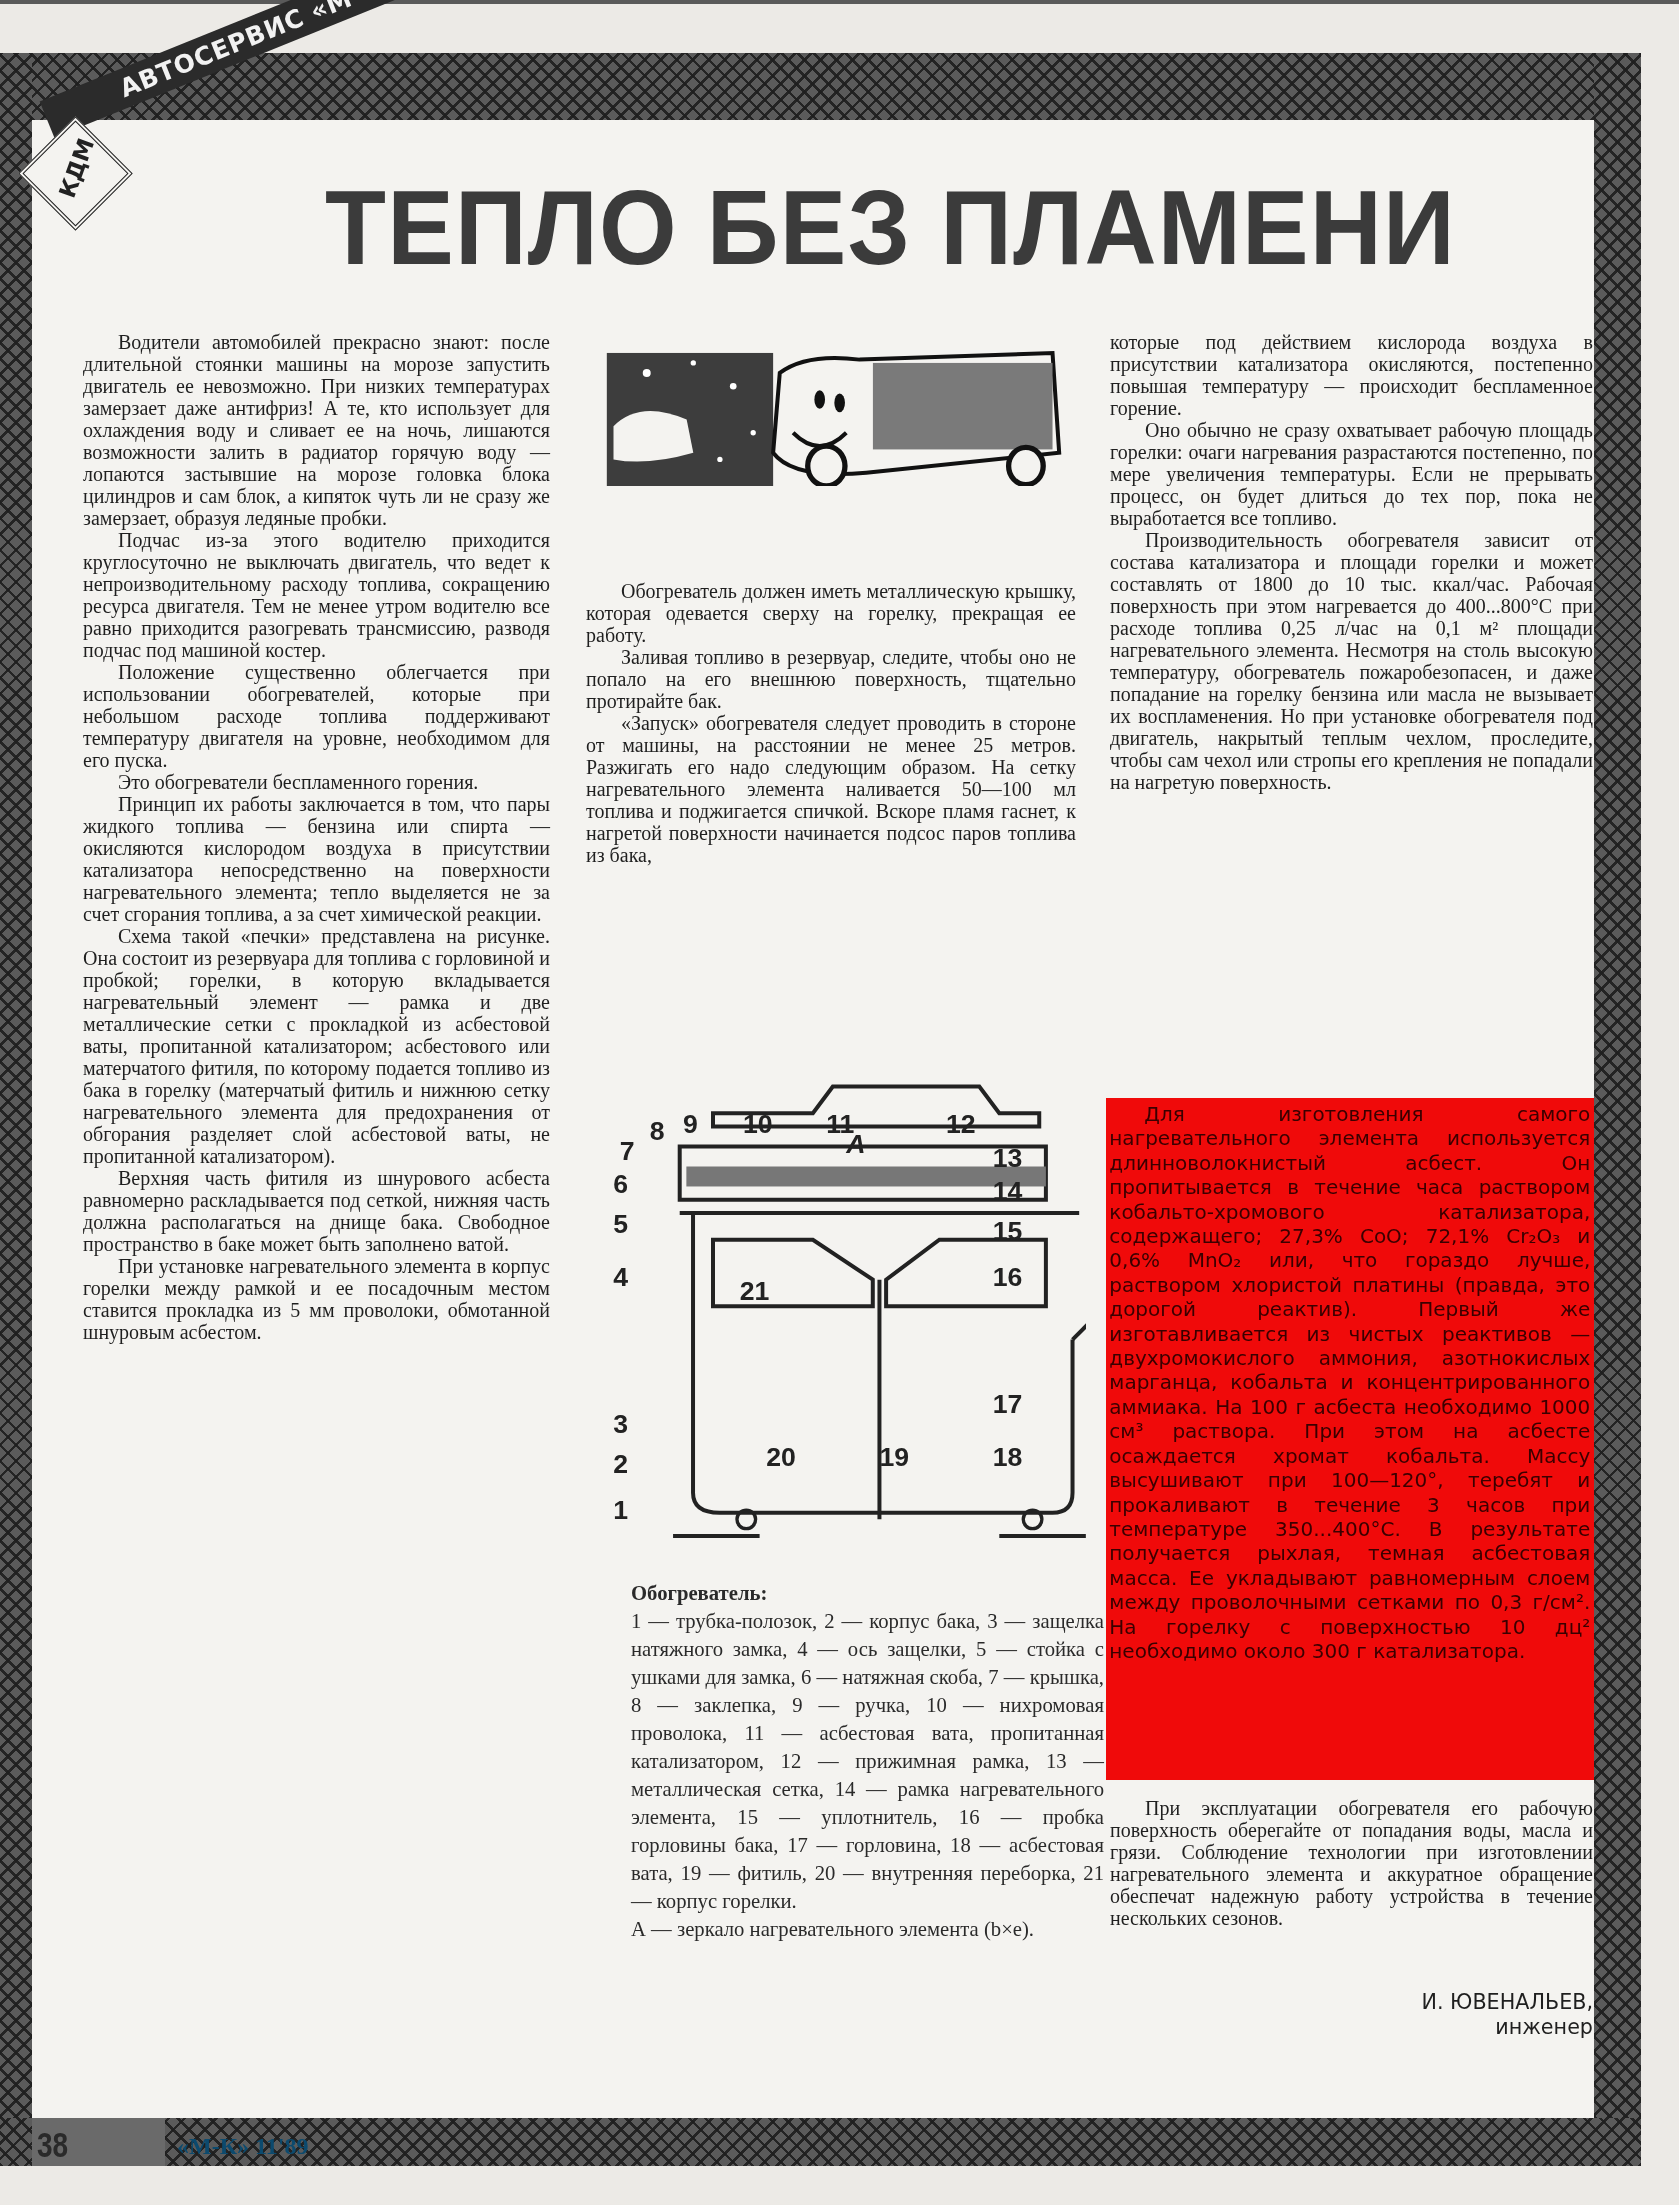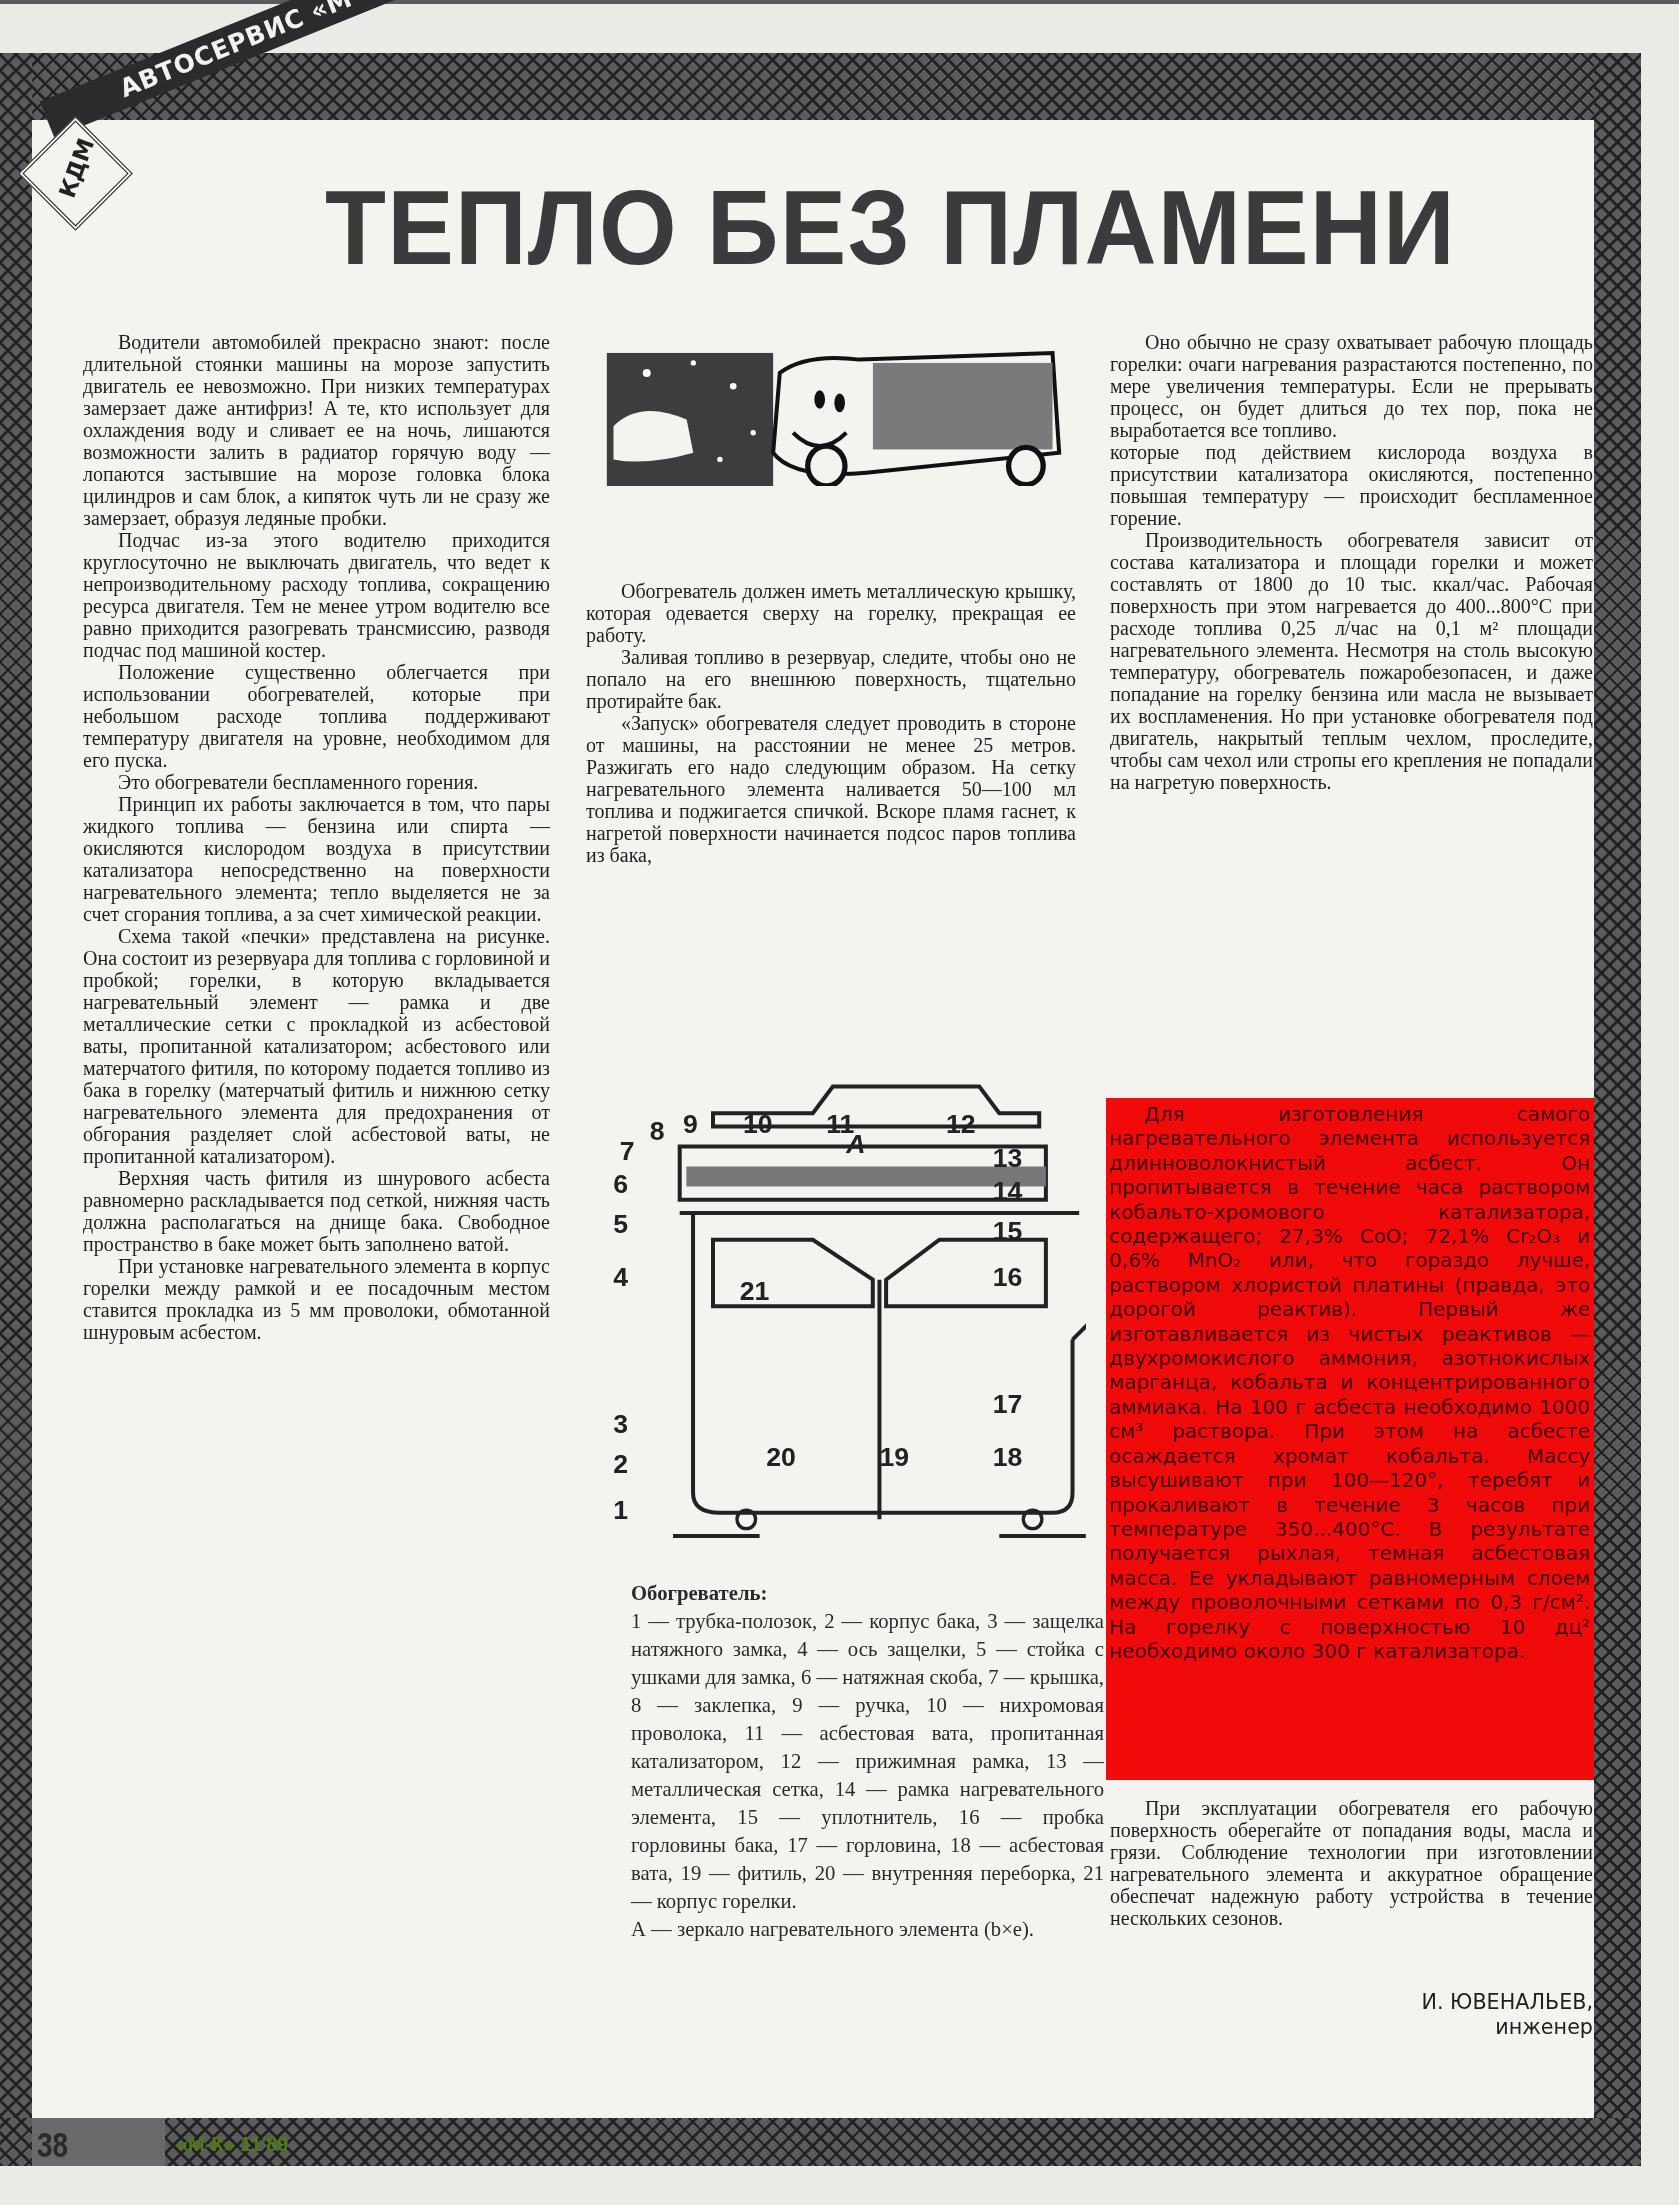--- a/index.html
+++ b/index.html
@@ -75,22 +75,22 @@
   .col-3b { left:1110px; top:1797px; width:483px; }
   .author {
     position:absolute; left:1266px; top:1990px; width:327px; text-align:right;
     font-weight:normal; font-size:20.7px; line-height:25px; color:#1f1f1f;
   }
   .footer-page {
     position:absolute; left:37px; top:2125px; font-family:"Liberation Sans", sans-serif;
     font-weight:bold; font-size:35px; color:#2a2a2a; transform:scaleX(0.8); transform-origin:left;
   }
   .footer-issue {
-    position:absolute; left:87px; top:2133px; width:153px; font-family:Liberation Sans, sans-serif;
-    font-weight:bold; font-size:20px; color:#4d7c0f; padding-left:0;
+    position:absolute; left:87px; top:2133px; width:153px; font-family:Liberation Serif, serif;
+    font-weight:bold; font-size:24px; color:#0c4a6e; padding-left:0;
   }
   .footer-band {
     position:absolute; left:32px; top:2118px; width:133px; height:48px; background:#6a6a6a;
   }
 </style>
 </head>
 <body>
 
 <div class="page-top-line"></div>
 
@@ -183,22 +183,22 @@
   </g>
 </svg>
 
 <div class="caption">
   <span class="cap-title">Обогреватель:</span>
   <span>1 — трубка-полозок, 2 — корпус бака, 3 — защелка натяжного замка, 4 — ось защелки, 5 — стойка с ушками для замка, 6 — натяжная скоба, 7 — крышка, 8 — заклепка, 9 — ручка, 10 — нихромовая проволока, 11 — асбестовая вата, пропитанная катализатором, 12 — прижимная рамка, 13 — металлическая сетка, 14 — рамка нагревательного элемента, 15 — уплотнитель, 16 — пробка горловины бака, 17 — горловина, 18 — асбестовая вата, 19 — фитиль, 20 — внутренняя переборка, 21 — корпус горелки.</span>
   <span style="display:block">А — зеркало нагревательного элемента (b×e).</span>
 </div>
 
 <div class="col col-3">
+  <p style="text-indent:0">которые под действием кислорода воздуха в присутствии катализатора окисляются, постепенно повышая температуру — происходит беспламенное горение.</p>
   <p>Оно обычно не сразу охватывает рабочую площадь горелки: очаги нагревания разрастаются постепенно, по мере увеличения температуры. Если не прерывать процесс, он будет длиться до тех пор, пока не выработается все топливо.</p>
-  <p style="text-indent:0">которые под действием кислорода воздуха в присутствии катализатора окисляются, постепенно повышая температуру — происходит беспламенное горение.</p>
   <p>Производительность обогревателя зависит от состава катализатора и площади горелки и может составлять от 1800 до 10 тыс. ккал/час. Рабочая поверхность при этом нагревается до 400...800°С при расходе топлива 0,25 л/час на 0,1 м² площади нагревательного элемента. Несмотря на столь высокую температуру, обогреватель пожаробезопасен, и даже попадание на горелку бензина или масла не вызывает их воспламенения. Но при установке обогревателя под двигатель, накрытый теплым чехлом, проследите, чтобы сам чехол или стропы его крепления не попадали на нагретую поверхность.</p>
 </div>
 
 <div class="red-box">
   <div class="col-inner">
     <p>Для изготовления самого нагревательного элемента используется длинноволокнистый асбест. Он пропитывается в течение часа раствором кобальто-хромового катализатора, содержащего; 27,3% CoO; 72,1% Cr₂O₃ и 0,6% MnO₂ или, что гораздо лучше, раствором хлористой платины (правда, это дорогой реактив). Первый же изготавливается из чистых реактивов — двухромокислого аммония, азотнокислых марганца, кобальта и концентрированного аммиака. На 100 г асбеста необходимо 1000 см³ раствора. При этом на асбесте осаждается хромат кобальта. Массу высушивают при 100—120°, теребят и прокаливают в течение 3 часов при температуре 350...400°С. В результате получается рыхлая, темная асбестовая масса. Ее укладывают равномерным слоем между проволочными сетками по 0,3 г/см². На горелку с поверхностью 10 дц² необходимо около 300 г катализатора.</p>
   </div>
 </div>
 
 <div class="col col-3b">

